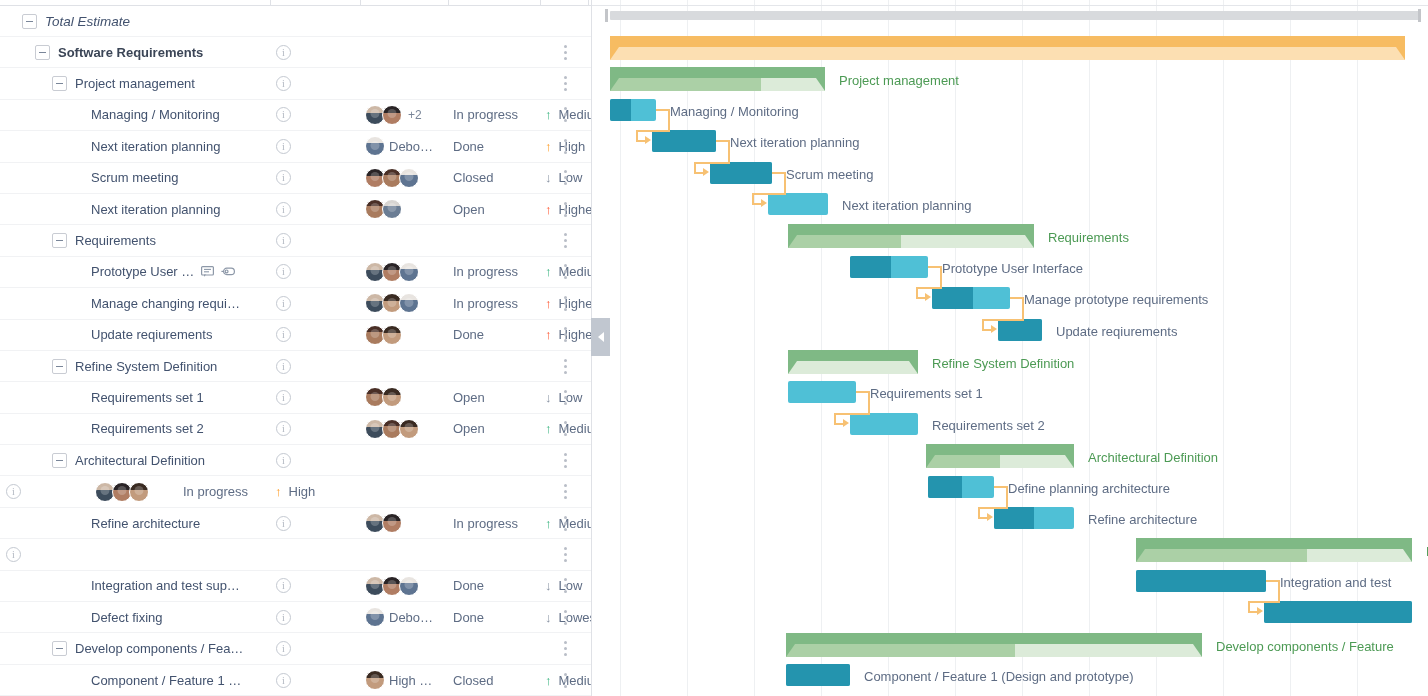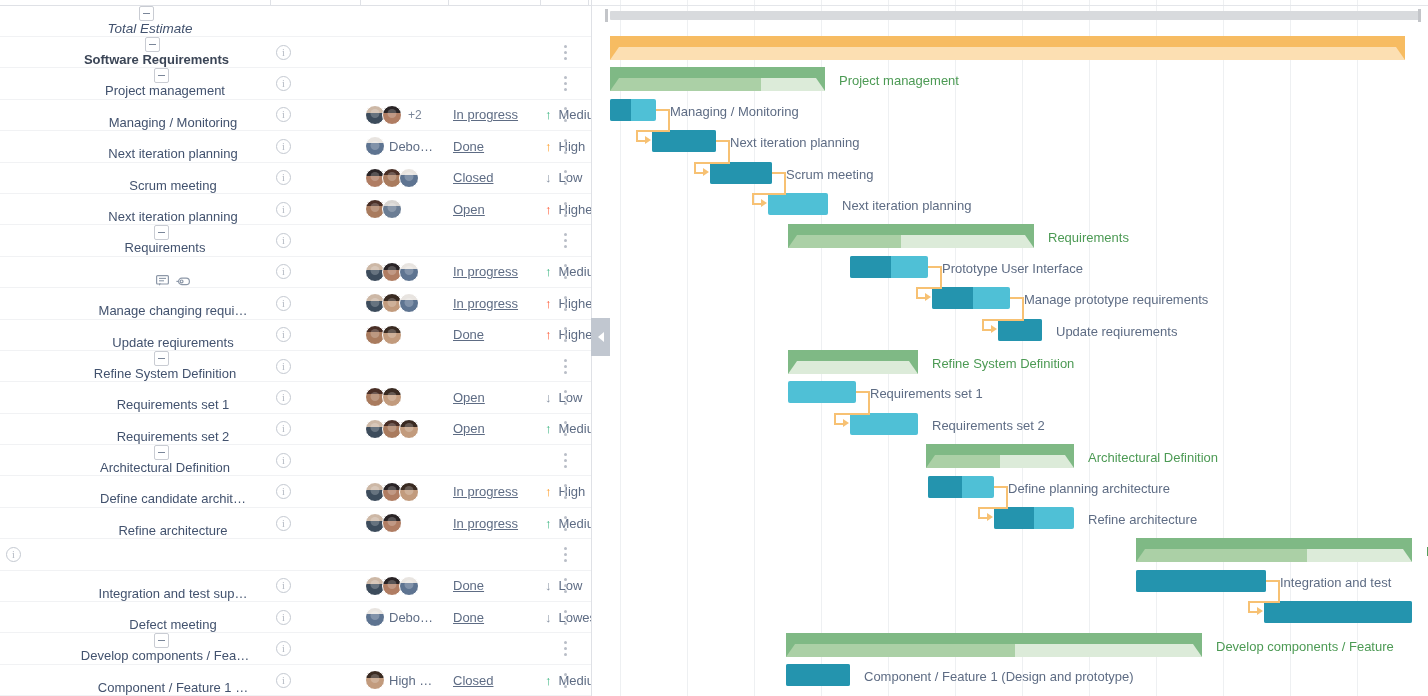--- a/index.html
+++ b/index.html
@@ -17,21 +17,21 @@
   .col-dividers { position:absolute; inset:0; pointer-events:none; }
   .col-dividers i { position:absolute; top:0; bottom:0; width:1px; background:#ebecf0; }
 
   .hdr-strip { position:absolute; left:0; right:0; top:0; height:6px; border-bottom:1px solid #dfe1e6; background:#fff; z-index:3;}
   .hdr-strip i { position:absolute; top:0; bottom:0; width:1px; background:#dfe1e6; }
 
   .rows { position:absolute; left:0; right:0; top:6px; }
   .row { position:relative; height:31.4px; display:flex; align-items:center; border-bottom:1px solid #f1f2f4; background:#fff; }
   .row.first { height:31px; }
 
-  .cell-name { position:relative; width:270px; height:100%; display:flex; align-items:center;flex-direction:column; }
+  .cell-name { position:relative; width:270px; height:100%; display:flex; align-items:center; }
   .twisty { width:15px; height:15px; border:1px solid #c9ccd3; border-radius:2px; background:#fff;
             display:inline-flex; align-items:center; justify-content:center; flex:0 0 auto; cursor:pointer; }
   .twisty:before { content:""; display:block; width:7px; height:1px; background:#7a8699; }
   .twisty.hidden { visibility:hidden; }
   .nm { margin-left:8px; white-space:nowrap; overflow:hidden; text-overflow:ellipsis; color:#42526e; }
   .lvl0 .nm { font-style:italic; font-size:13.5px; color:#42526e; }
   .lvl1 .nm { font-weight:bold; color:#3c4char; color:#3b4556; }
   .lvl1 .nm { font-weight:bold; color:#3b4556; }
   .row-icons { display:flex; align-items:center; gap:7px; margin-left:7px; color:#8d98a8; }
 
@@ -45,21 +45,21 @@
   .av.s1{background:linear-gradient(#cdb8a6 38%,#3d4c5c 38%);}
   .av.s2{background:linear-gradient(#2a2426 40%,#b07d63 40%);}
   .av.s3{background:linear-gradient(#e8e4e0 35%,#5e7491 35%);}
   .av.s4{background:linear-gradient(#4a2f26 36%,#a97b5e 36%);}
   .av.s5{background:linear-gradient(#d8d5d2 34%,#6b7d94 34%);}
   .av.s6{background:linear-gradient(#3a2b22 38%,#c29b7d 38%);}
   .av:after{content:"";position:absolute;left:50%;top:18%;width:9px;height:9px;border-radius:50%;transform:translateX(-50%);background:rgba(255,255,255,.22);}
   .avmore { font-size:12px; color:#7a8699; margin-left:9px; }
   .avname { font-size:13px; color:#5e6c84; margin-left:7px; white-space:nowrap; overflow:hidden; text-overflow:ellipsis; max-width:52px;}
 
-  .cell-status { width:92px; height:100%; display:flex; align-items:center; padding-left:5px; font-size:13px; color:#5e6c84; white-space:nowrap;text-decoration:underline;}
+  .cell-status { width:92px; height:100%; display:flex; align-items:center; padding-left:5px; font-size:13px; color:#5e6c84; white-space:nowrap;}
   .cell-prio { width:48px; height:100%; display:flex; align-items:center; padding-left:5px; gap:7px; font-size:13px; color:#5e6c84; white-space:nowrap;}
   .cell-prio .arw { font-size:13px; font-weight:bold; line-height:1; }
   .cell-menu { position:absolute; right:0; top:0; width:52px; height:100%; display:flex; align-items:center; justify-content:center; cursor:pointer;}
   .kebab { width:3px; height:15px; display:flex; flex-direction:column; justify-content:space-between; }
   .kebab s { display:block; width:3px; height:3px; border-radius:50%; background:#b9bec7; }
 
   .icon-comment, .icon-attach { display:block; }
 
   
   .handle { position:absolute; left:591px; top:318px; width:19px; height:38px; background:#c1c7d0; z-index:20;
@@ -497,24 +497,20 @@
           <div class="cell-prio"></div>
           <div class="cell-menu">
             <span class="kebab">
               <s></s>
               <s></s>
               <s></s>
             </span>
           </div>
         </div>
         <div class="row lvl3">
-          <div class="cell-name" style="padding-left: 68px;">
-            <span class="twisty hidden"></span>
-            <span class="nm">Define candidate archit…</span>
-          </div>
           <div class="cell-info">
             <span class="infoico">i</span>
           </div>
           <div class="cell-av">
             <span class="avs">
               <span class="av s1"></span>
               <span class="av s2"></span>
               <span class="av s6"></span>
             </span>
           </div>
@@ -597,21 +593,21 @@
             <span class="kebab">
               <s></s>
               <s></s>
               <s></s>
             </span>
           </div>
         </div>
         <div class="row lvl3">
           <div class="cell-name" style="padding-left: 68px;">
             <span class="twisty hidden"></span>
-            <span class="nm">Defect meeting</span>
+            <span class="nm">Defect fixing</span>
           </div>
           <div class="cell-info">
             <span class="infoico">i</span>
           </div>
           <div class="cell-av">
             <span class="avs">
               <span class="av s3"></span>
             </span>
             <span class="avname">Debo…</span>
           </div>

